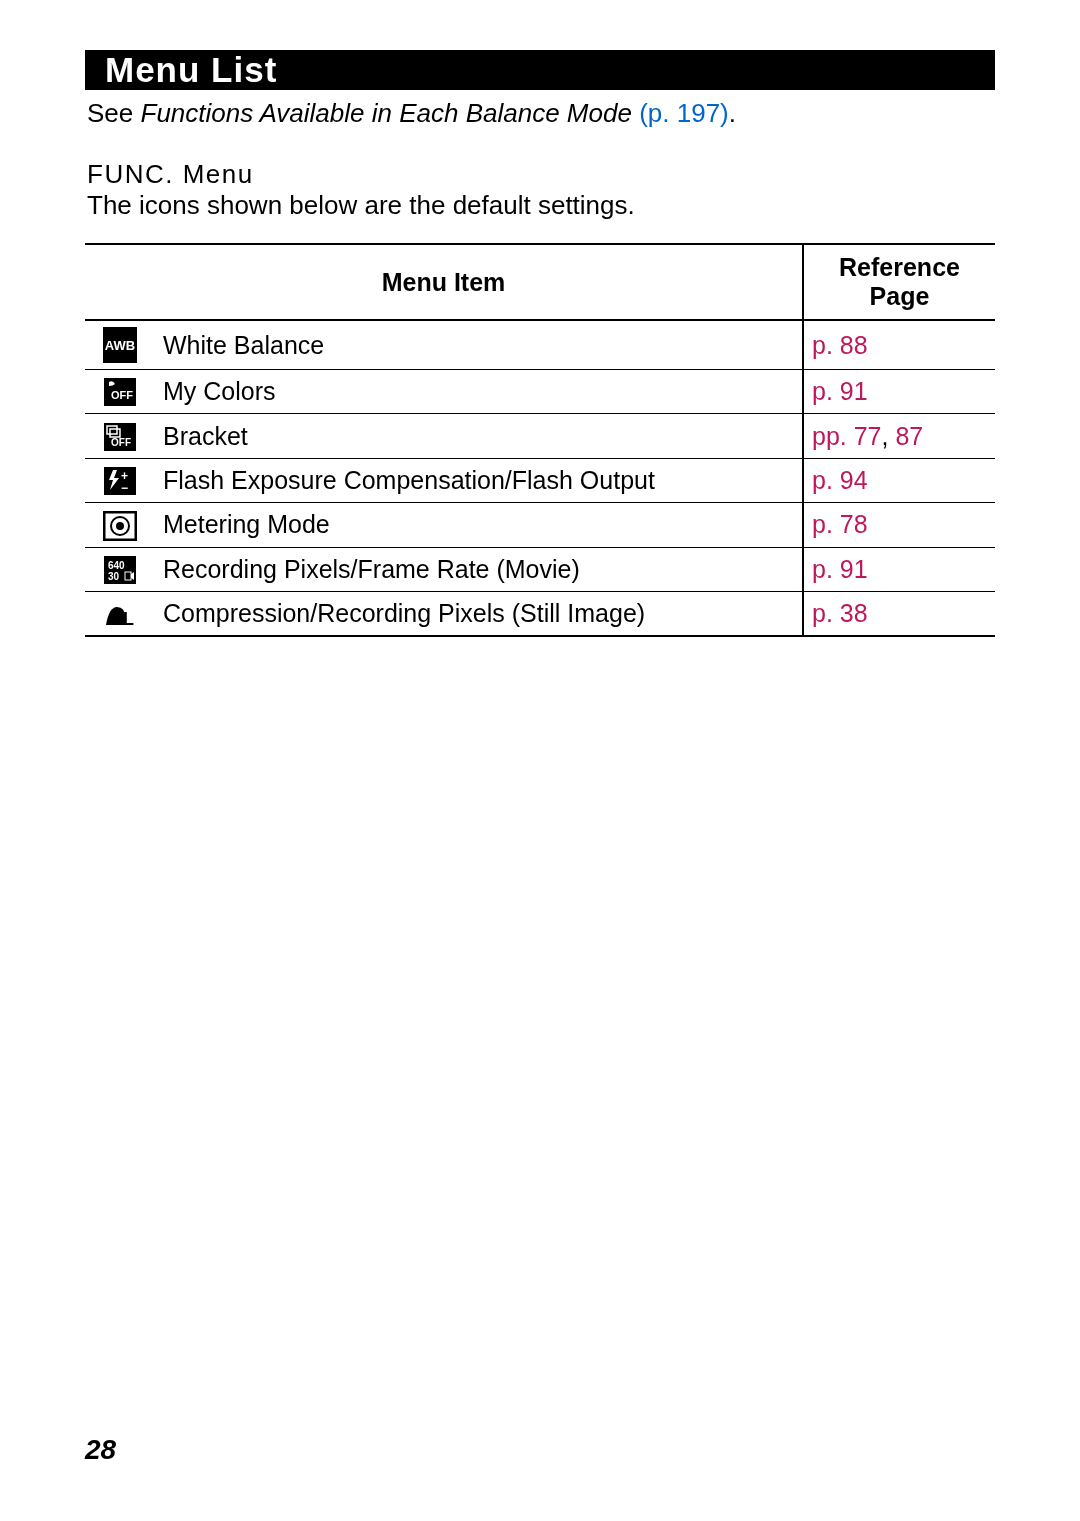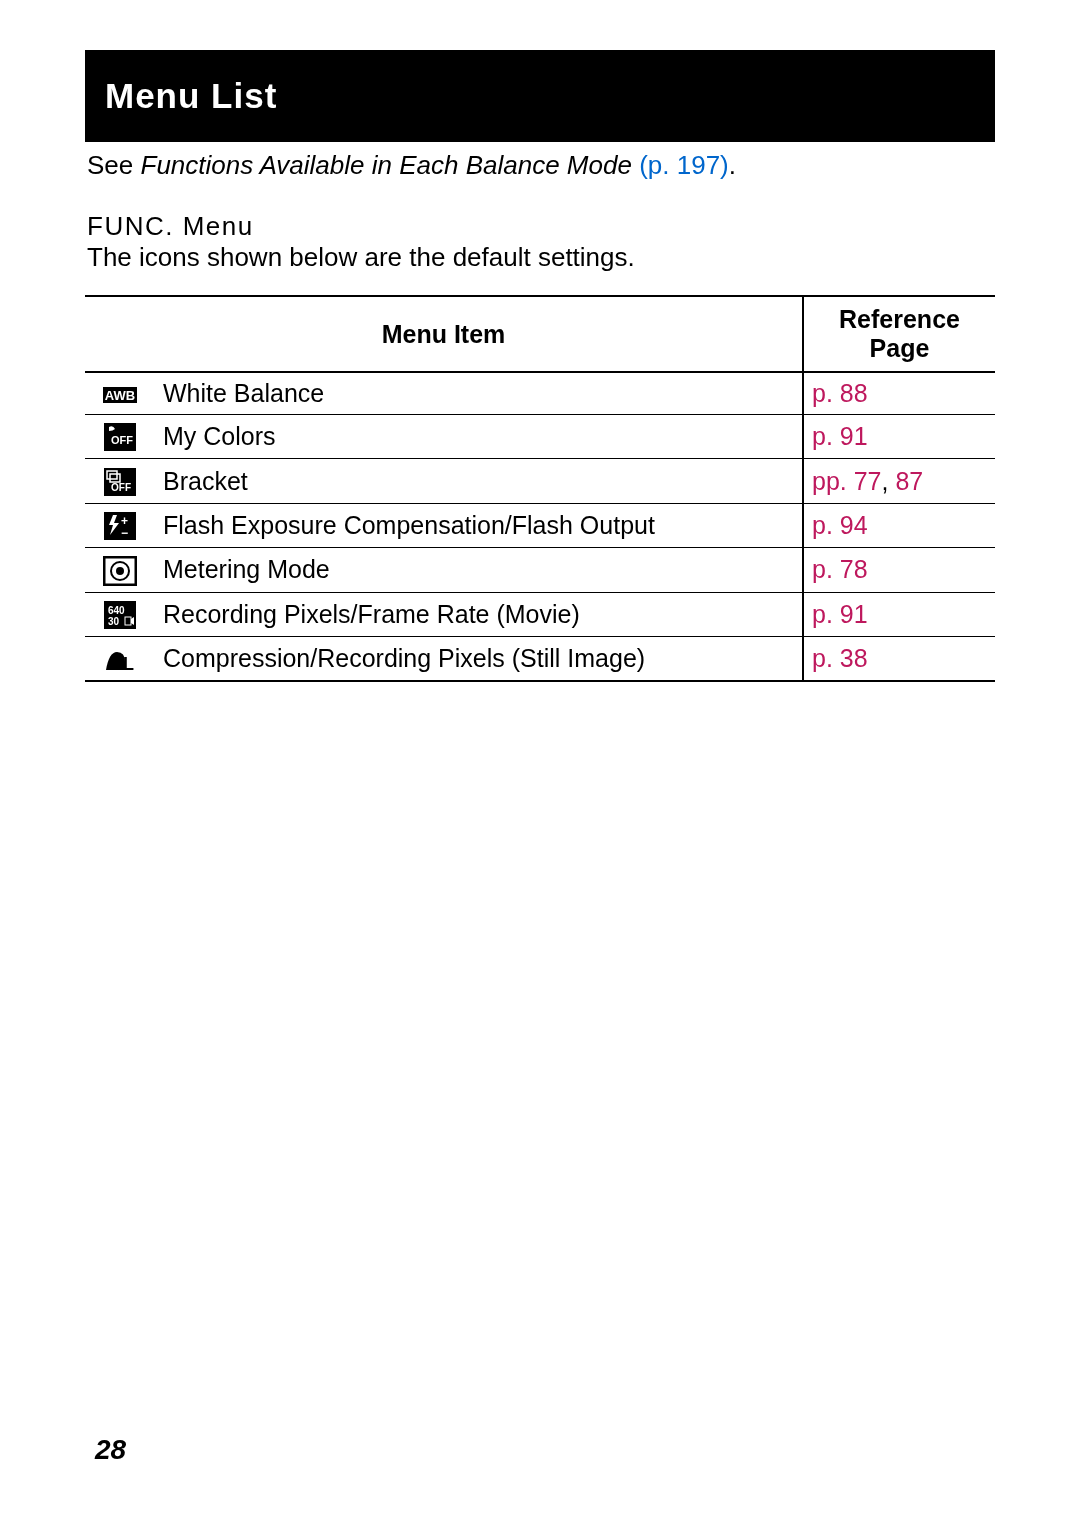--- a/index.html
+++ b/index.html
@@ -13,21 +13,21 @@
       width: 1080px;
       height: 1521px;
       position: relative;
       padding: 50px 85px 50px 85px;
     }
     .title-bar {
       background: #000000;
       color: #ffffff;
       font-weight: bold;
       font-size: 35px;
-      padding: 26px 20px;
+      padding: 0 20px;
       letter-spacing: 1px;
       margin-bottom: 8px;
     }
     .see-line {
       font-size: 26px;
       margin-bottom: 30px;
       padding-left: 2px;
     }
     .see-line .italic {
       font-style: italic;
@@ -74,21 +74,21 @@
     td.icon-cell {
       width: 70px;
       text-align: center;
       padding: 4px;
     }
     .icon-box {
       display: inline-flex;
       align-items: center;
       justify-content: center;
       width: 34px;
-      height: 16px;
+      height: 36px;
       font-size: 13px;
       font-weight: bold;
       line-height: 1;
       font-family: Arial, sans-serif;
       vertical-align: middle;
     }
     .icon-black-bg {
       background: #000;
       color: #fff;
     }
@@ -96,21 +96,21 @@
       width: 34px;
       height: 30px;
       display: inline-block;
       vertical-align: middle;
     }
     .ref-link {
       color: #be185d;
     }
     .page-num {
       position: absolute;
-      left: 95px;
+      left: 85px;
       bottom: 55px;
       font-style: italic;
       font-weight: bold;
       font-size: 28px;
     }
   </style>
 </head>
 <body>
 
 <div class="title-bar">Menu List</div>

